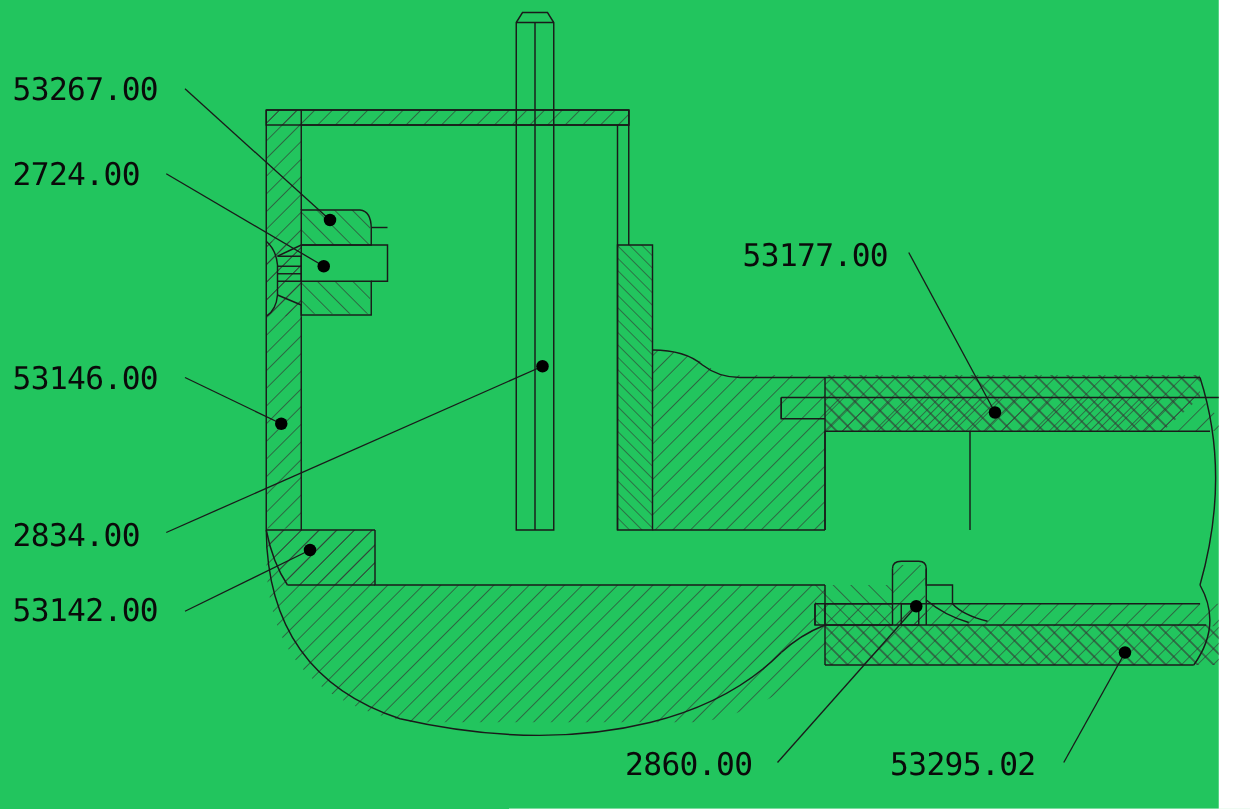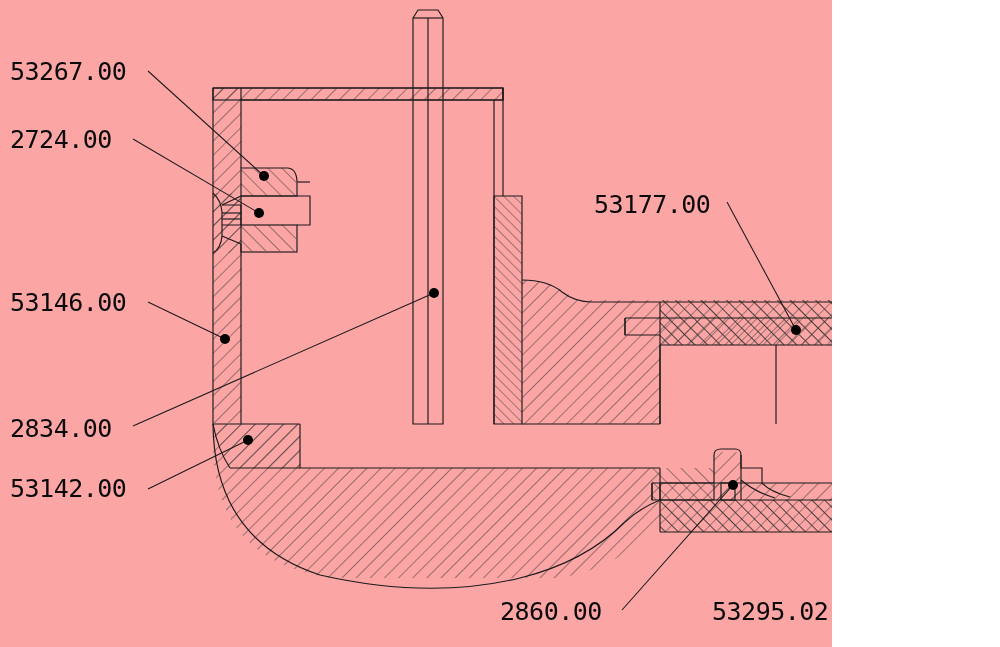--- a/index.html
+++ b/index.html
@@ -6,23 +6,23 @@
   html, body {
     margin: 0;
     padding: 0;
     background: #ffffff;
   }
   body {
     font-family: "DejaVu Sans", sans-serif;
   }
   #stage {
     position: relative;
-    width: 832px;
+    width: 975px;
     height: 647px;
-    background: #fca5a5;
+    background: #22c55e;
     overflow: hidden;
   }
   #drawing {
     position: absolute;
     left: 0; top: 0;
     width: 1000px;
     height: 647px;
   }
   .lbl {
     font-family: "DejaVu Sans Mono", monospace;

